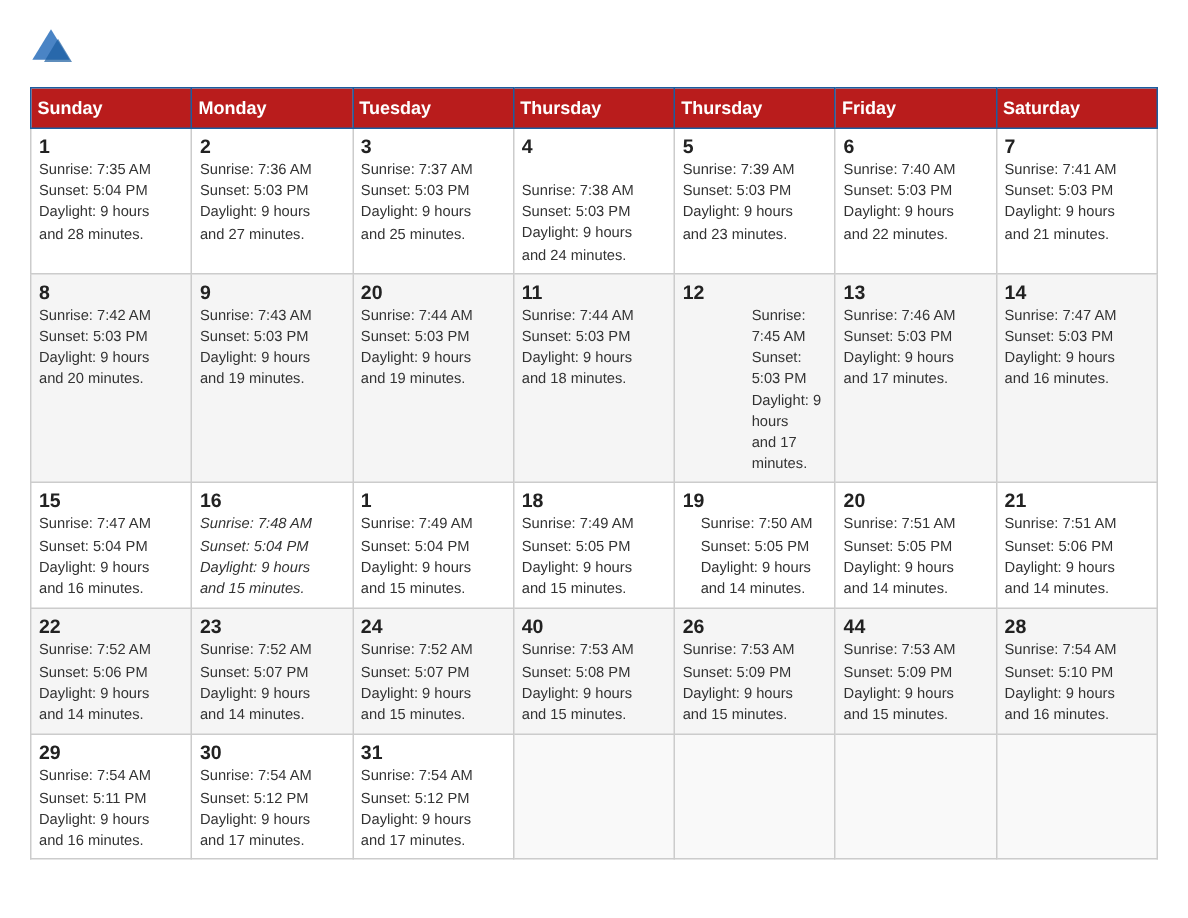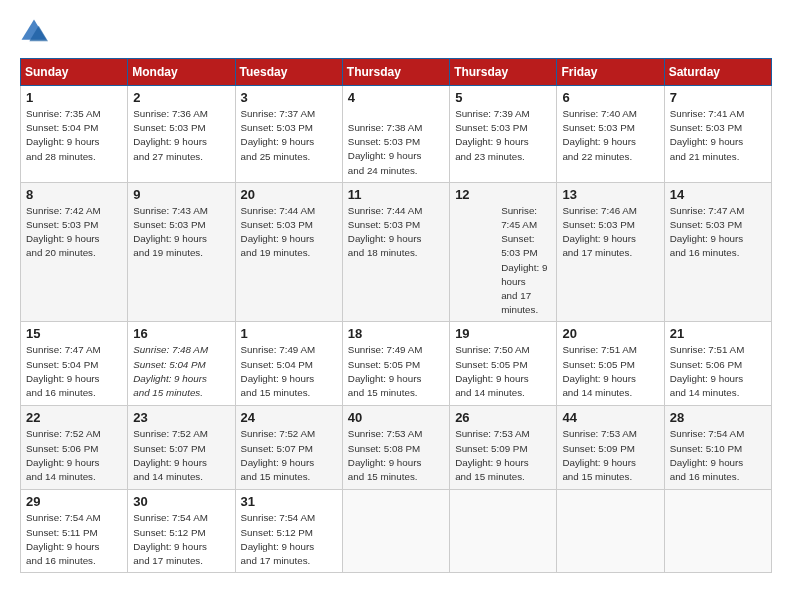--- a/index.html
+++ b/index.html
@@ -254,21 +254,21 @@
           </td>
           <td>
             <span class="day-num">18</span>
             <div class="day-info" style="white-space: pre-line;">Sunrise: 7:49 AM
 Sunset: 5:05 PM
 Daylight: 9 hours
 and 15 minutes.</div>
           </td>
           <td>
             <span class="day-num">19</span>
-            <div class="day-info" style="white-space: pre-line;">Sunrise: 7:50 AM
+            <div class="day-info" style="white-space: pre-line; margin-left: 12px;">Sunrise: 7:50 AM
 Sunset: 5:05 PM
 Daylight: 9 hours
 and 14 minutes.</div>
           </td>
           <td>
             <span class="day-num">20</span>
             <div class="day-info" style="white-space: pre-line;">Sunrise: 7:51 AM
 Sunset: 5:05 PM
 Daylight: 9 hours
 and 14 minutes.</div>

